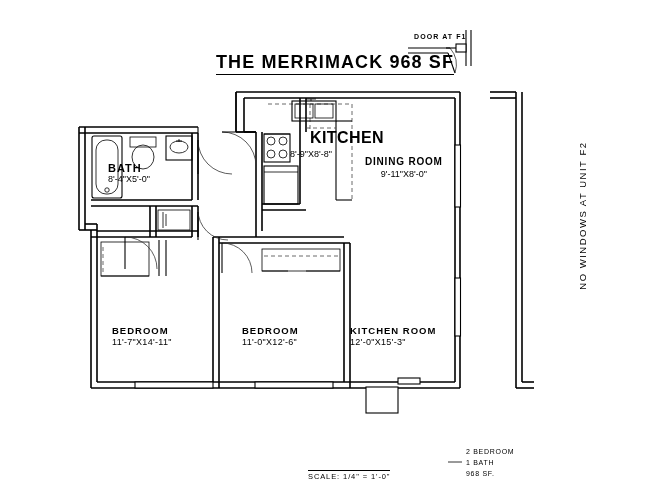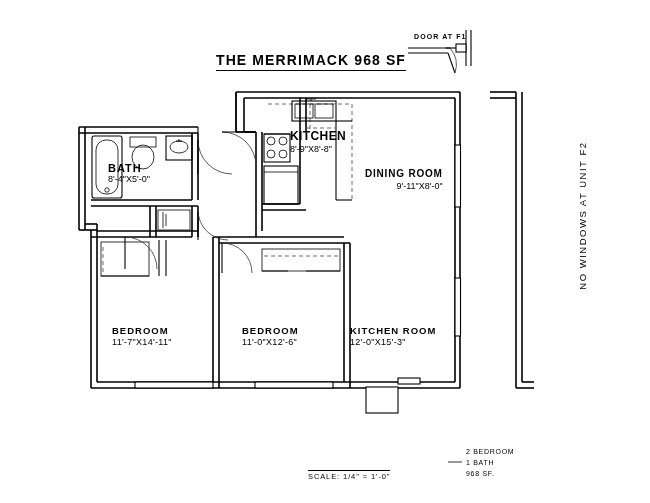--- a/index.html
+++ b/index.html
@@ -34,21 +34,21 @@
     color: #000;
     letter-spacing: 0.6px;
     white-space: nowrap;
     line-height: 1.18;
   }
   .lbl-center { text-align: center; }
 
   #plan-title {
     left: 216px;
     top: 52px;
-    font-size: 14px;
+    font-size: 18px;
     font-weight: 700;
     letter-spacing: 1.1px;
     border-bottom: 1.4px solid #000;
     padding-bottom: 1px;
   }
   #door-note {
     left: 414px;
     top: 33px;
     font-size: 7px;
     letter-spacing: 1.1px;
@@ -66,24 +66,24 @@
   }
   .room-label {
     font-size: 9.5px;
     letter-spacing: 1.0px;
     text-align: left;
   }
   .room-label .rname { display: block; font-weight: 600; }
   .room-label .rdim { display: block; font-size: 9px; letter-spacing: 0.3px; margin-top: 1px;}
 
   #label-kitchen { left: 290px; top: 129px; text-align: left; }
-  #label-kitchen .rname { font-size: 12px; letter-spacing: 0.4px; }
+  #label-kitchen .rname { font-size: 16px; letter-spacing: 0.4px; padding-left: 20px; }
   #label-kitchen .rdim { font-size: 9px; letter-spacing: 0px; }
 
-  #label-dining { left: 365px; top: 168px; text-align: right; }
+  #label-dining { left: 365px; top: 156px; text-align: center; }
   #label-dining .rname { font-size: 10px; letter-spacing: 0.8px; }
   #label-dining .rdim { font-size: 9px; letter-spacing: 0px; }
 
   #label-bath { left: 108px; top: 162px; text-align: left; }
   #label-bath .rname { font-size: 11px; letter-spacing: 1px;}
   #label-bath .rdim { font-size: 9px; letter-spacing: 0px; margin-top: -1px;}
 
   #label-bedroom-1 { left: 112px; top: 325px; width: 108px; }
   #label-bedroom-2 { left: 242px; top: 325px; width: 100px; }
   #label-living    { left: 350px; top: 325px; width: 112px; }

